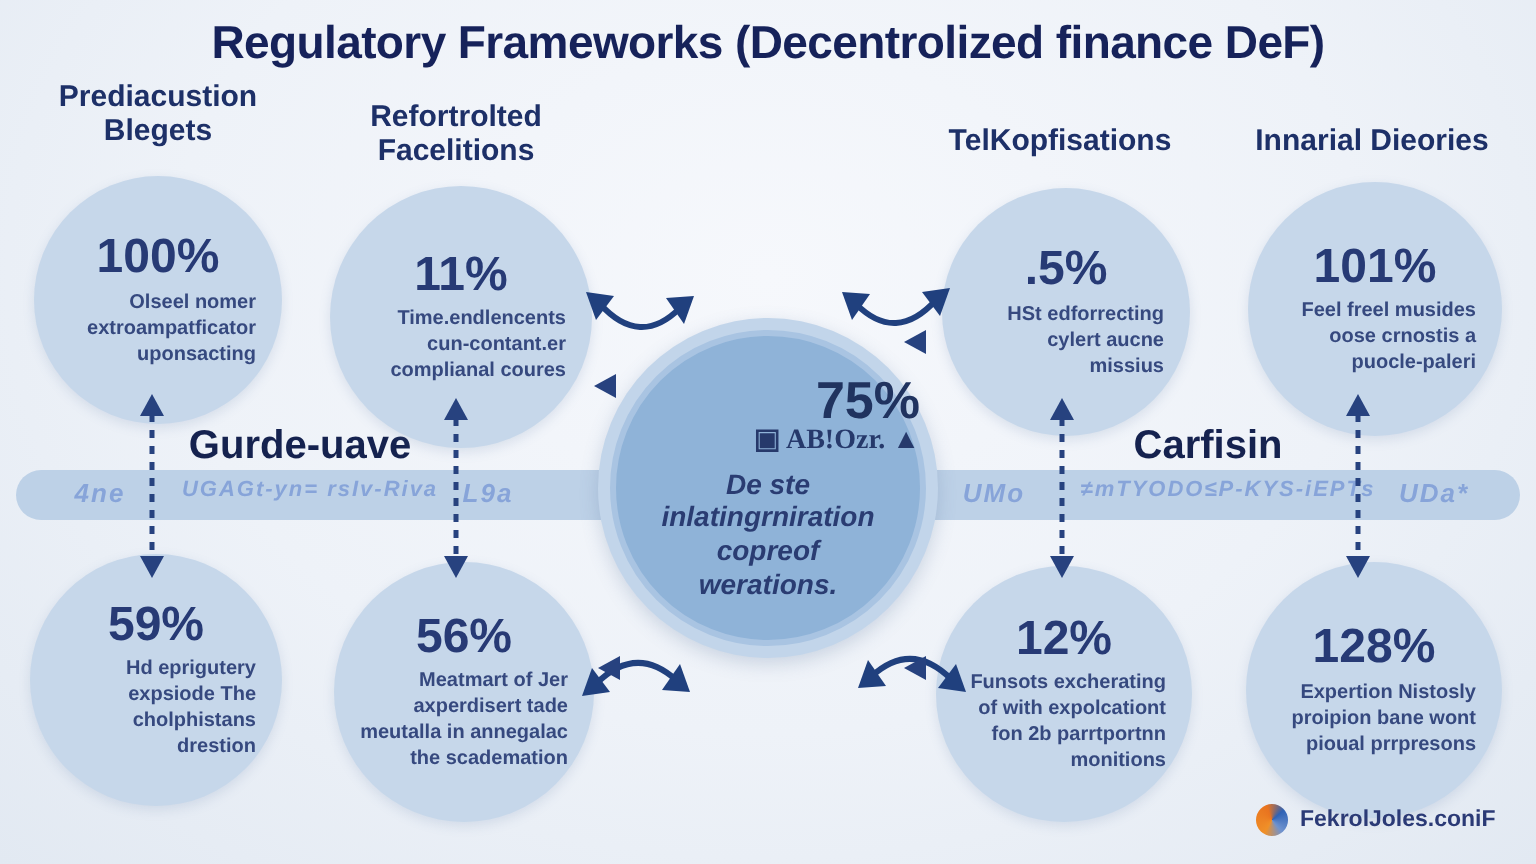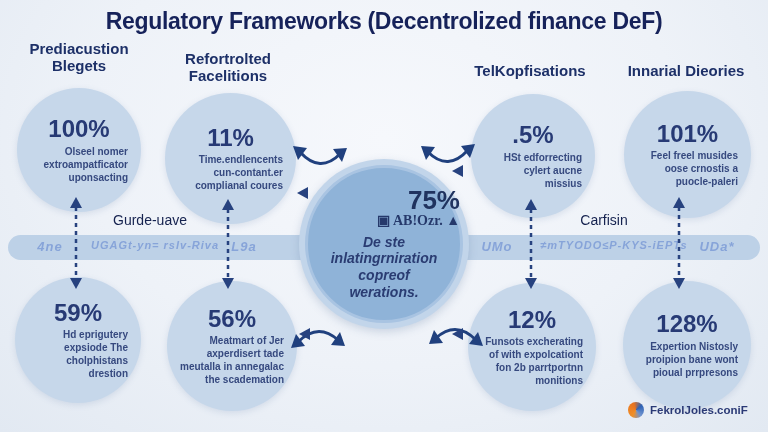--- a/index.html
+++ b/index.html
@@ -41,21 +41,21 @@
   .bandseg{
     position:absolute;z-index:1;color:#87a4d9;font-size:13px;font-style:italic;
     letter-spacing:1px;top:239px;text-align:center;white-space:nowrap;font-weight:bold;
   }
   .s0{left:20px;width:60px;}
   .s1{left:90px;width:130px;font-size:11px;}
   .s2{left:222px;width:44px;}
   .s3{left:474px;width:46px;}
   .s4{left:534px;width:160px;font-size:11px;}
   .s5{left:694px;width:46px;}
-  .bandlabel{position:absolute;z-index:2;font-size:14px;font-weight:normal;color:#15224f;top:212px;text-align:center;}
+  .bandlabel{position:absolute;z-index:2;font-size:20px;font-weight:bold;color:#15224f;top:212px;text-align:center;}
   .bl0{left:80px;width:140px;}
   .bl1{left:534px;width:140px;}
 
   .centerRing{
     position:absolute;left:299px;top:159px;width:170px;height:170px;border-radius:50%;
     background:#c2d5ea;z-index:3;display:flex;align-items:center;justify-content:center;
     box-shadow:0 3px 9px rgba(90,120,160,0.25);
   }
   .centerInner{
     width:152px;height:152px;border-radius:50%;background:#8fb3d8;border:3px solid #a9c4e2;

